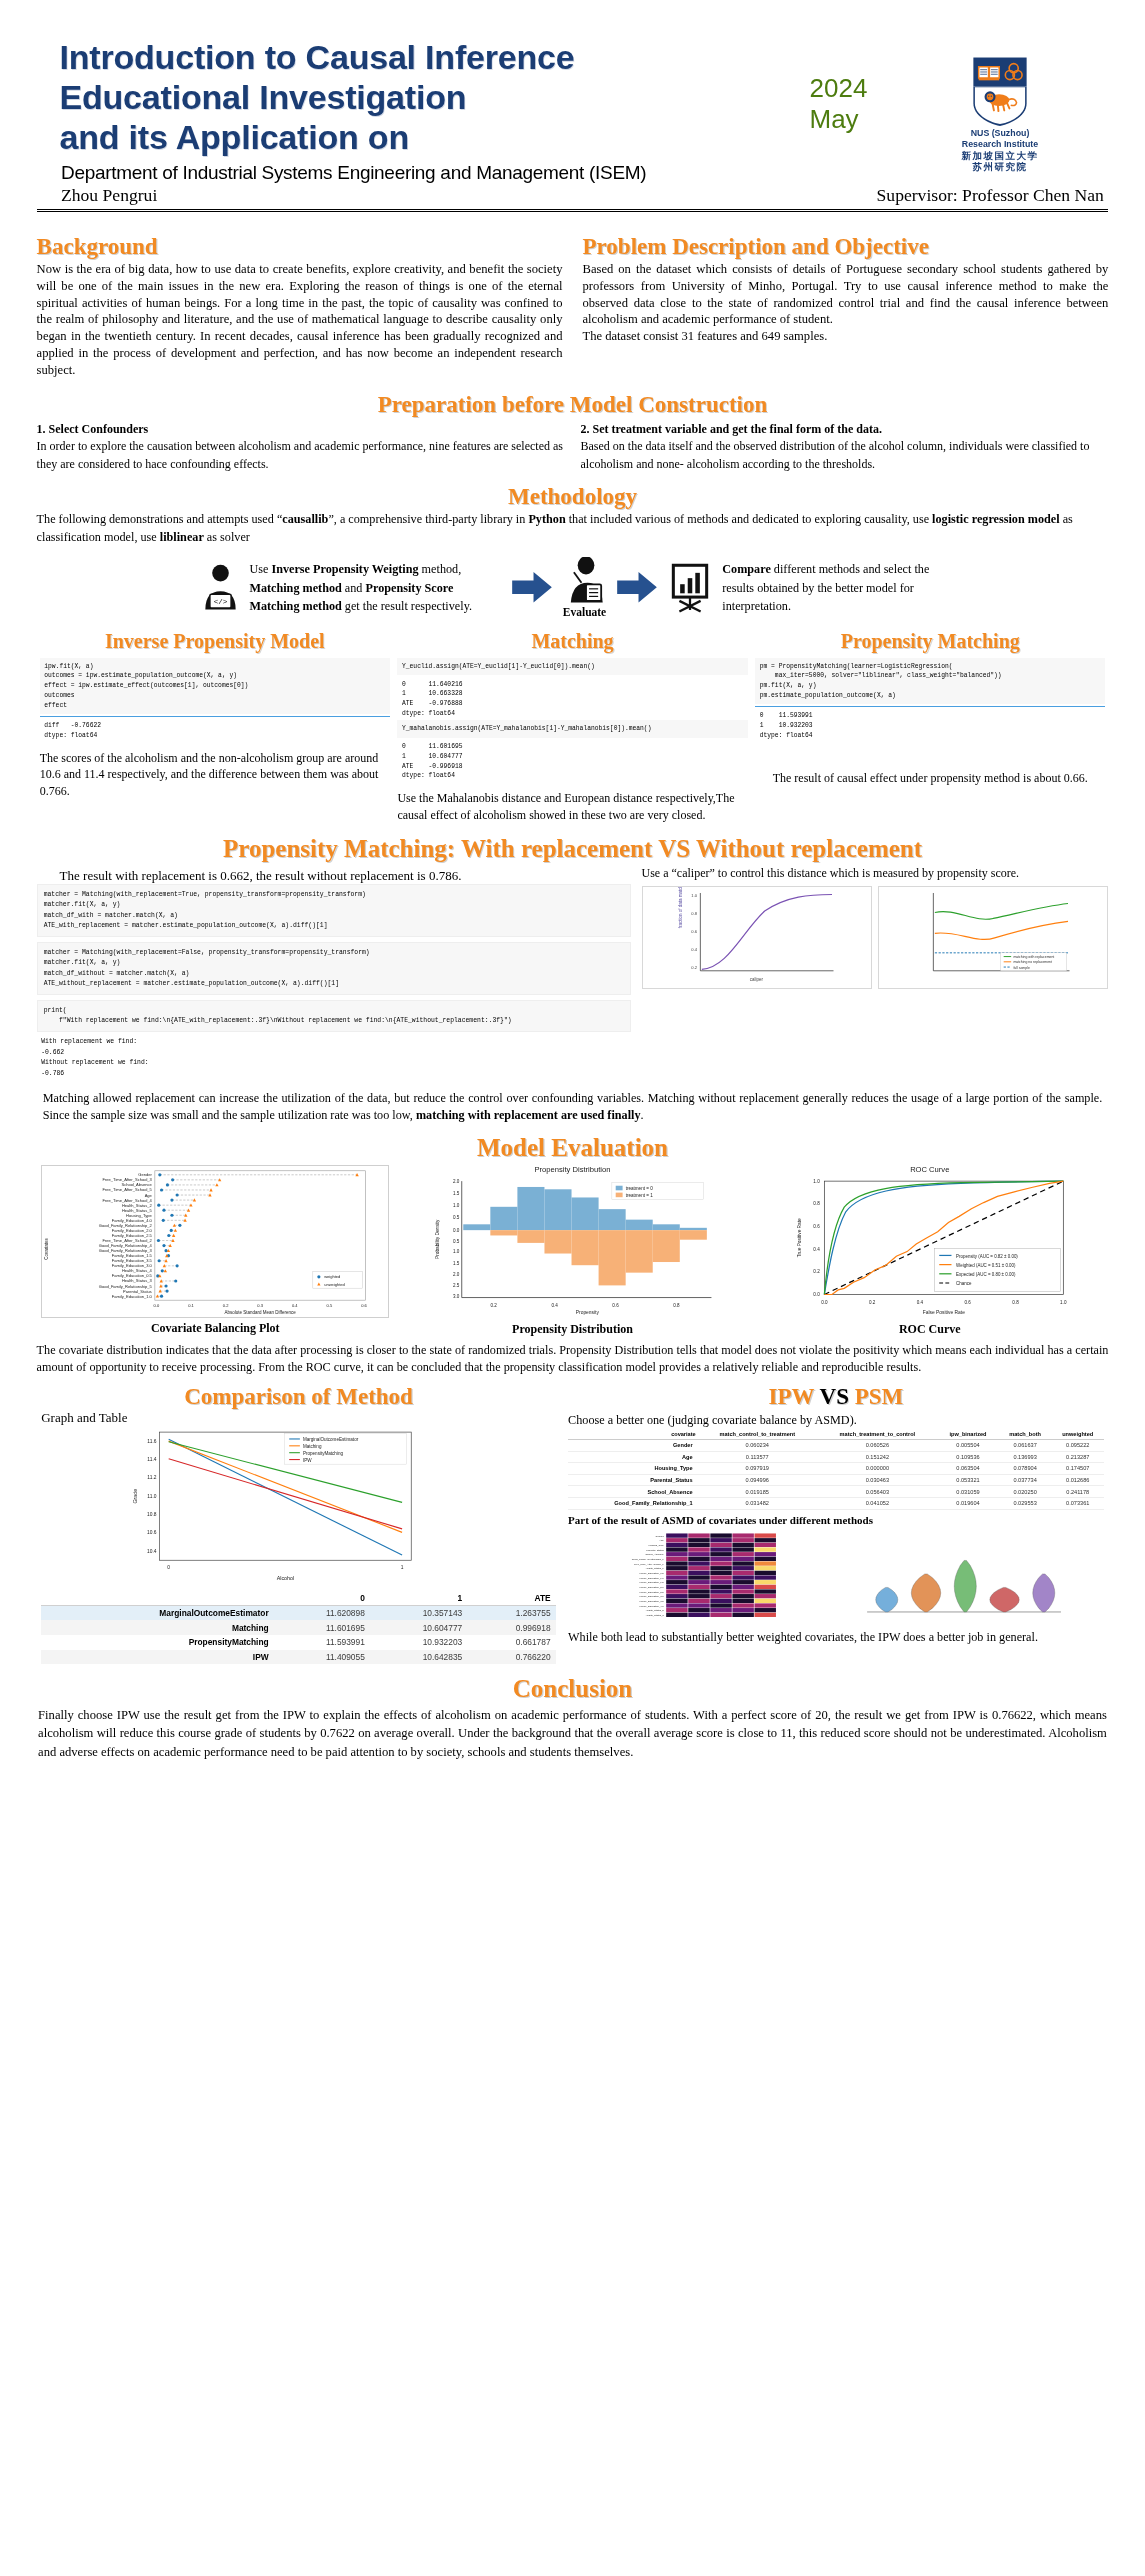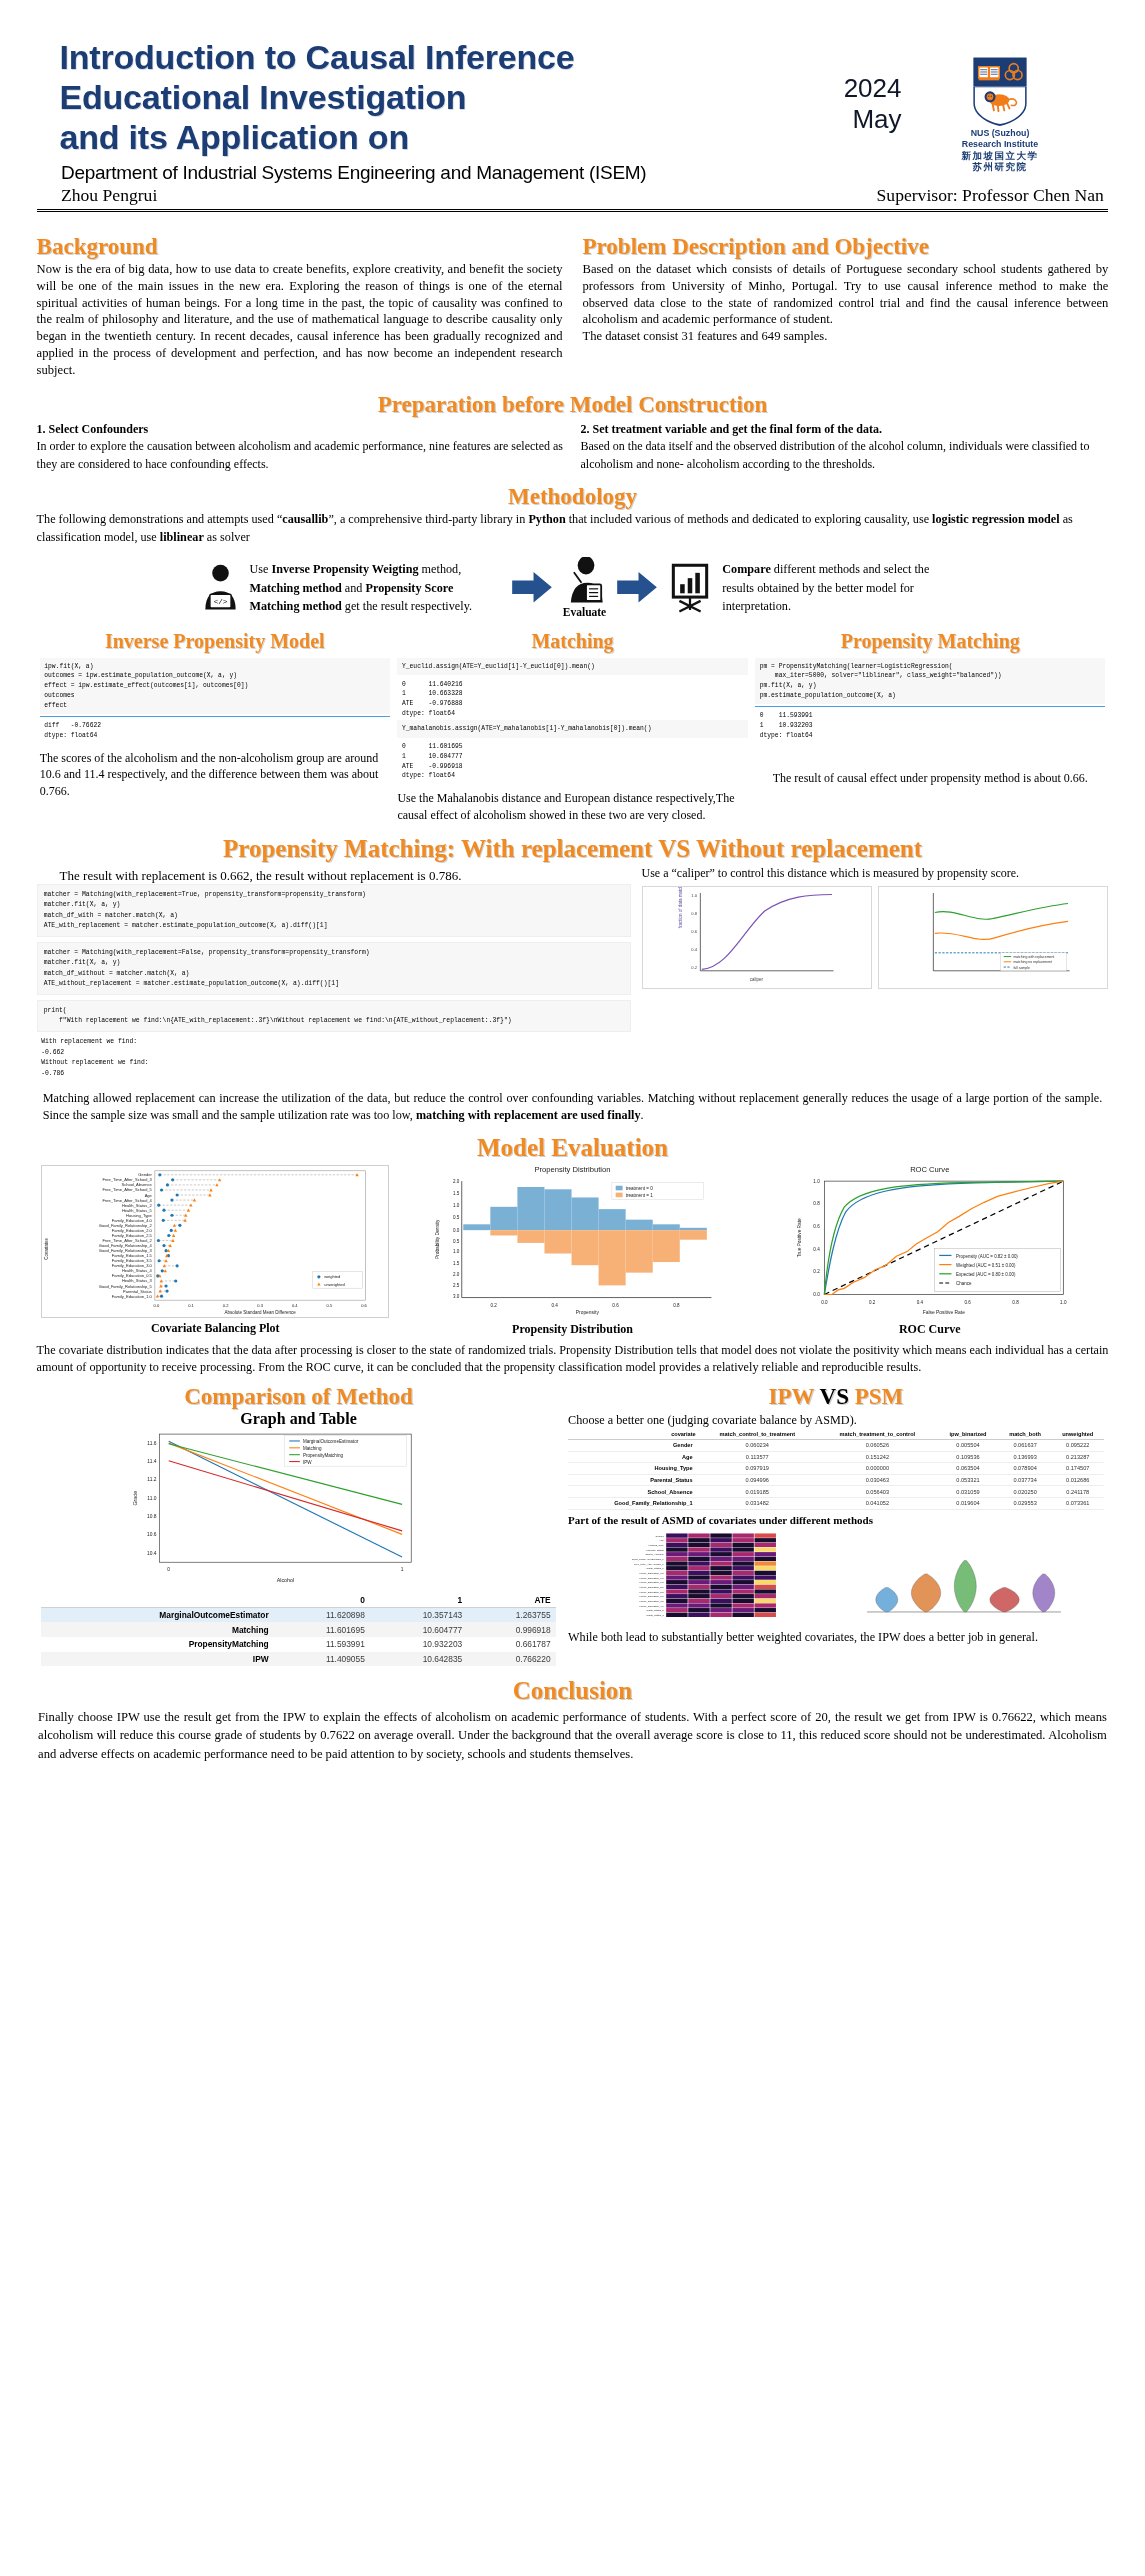--- a/index.html
+++ b/index.html
@@ -24,22 +24,21 @@
     letter-spacing: -0.2px;
     width: 687px;
     padding-left: 29px;
     text-shadow: 0.8px 0.8px 0 rgba(120,140,180,0.35);
   }
   .date-block {
     position: absolute;
     left: 779px; top: 73px;
     font-family: "Liberation Sans", sans-serif;
     font-size: 26px;
-    color: #0f172a;
-    text-align: right;
+    color: #4d7c0f;
     line-height: 1.18;
     width: 92px;
   }
   .logo-block {
     position: absolute;
     left: 920px; top: 56px;
     width: 99px;
     text-align: center;
   }
   .crest { width: 60px; height: 70px; margin: 0 auto; display:block; }
@@ -150,21 +149,21 @@
   .eval-cell { flex: 1; }
   .chart-title { text-align:center; font-family:"Liberation Sans",sans-serif; font-size:7.6px; color:#222; margin-bottom:1.5px;}
   .chart-box { border: 0.8px solid #cfcfcf; background:#fff; position:relative; }
   .cap-bold { text-align:center; font-weight:bold; font-size:12px; margin-top:3.1px; }
 
   
   .cmp { margin-top: 7.6px; }
   .cmp-row { display:flex; gap: 12.2px; padding: 0 10.7px; }
   .cmp-left { width: 49%; }
   .cmp-right { width: 51%; }
-  .cmp-sub { text-align:center; font-size:16px; margin-top:-1.5px;font-weight:bold; }
+  .cmp-sub { font-size:13px; margin-top:-1.5px; }
   .tbl { width: 100%; border-collapse: collapse; font-family:"Liberation Sans",sans-serif; font-size: 8.4px; }
   .tbl th { text-align:right; padding: 2.3px 5.3px; font-weight:bold; border-bottom:0.8px solid #d0d0d0; }
   .tbl td { text-align:right; padding: 2.3px 5.3px; color:#3b3b3b; }
   .tbl td.rowhdr { font-weight: bold; color:#000; }
   .tbl tr.hl td { background:#e3eff8; }
   .tbl tr.alt td { background:#f4f4f4; }
 
   .asmd-tbl { width:100%; border-collapse:collapse; font-family:"Liberation Sans",sans-serif; font-size: 5.6px; }
   .asmd-tbl th { font-weight:bold; text-align:center; padding:2.3px 1.5px; border-bottom:0.8px solid #ccc; }
   .asmd-tbl td { text-align:center; padding:2.3px 1.5px; color:#333; border-bottom:0.8px solid #eee;}

